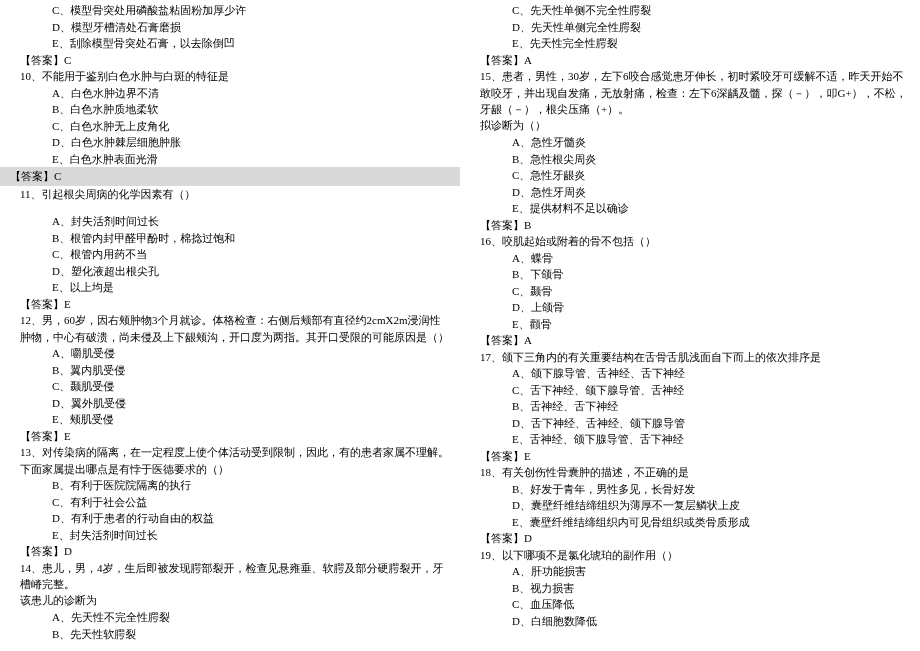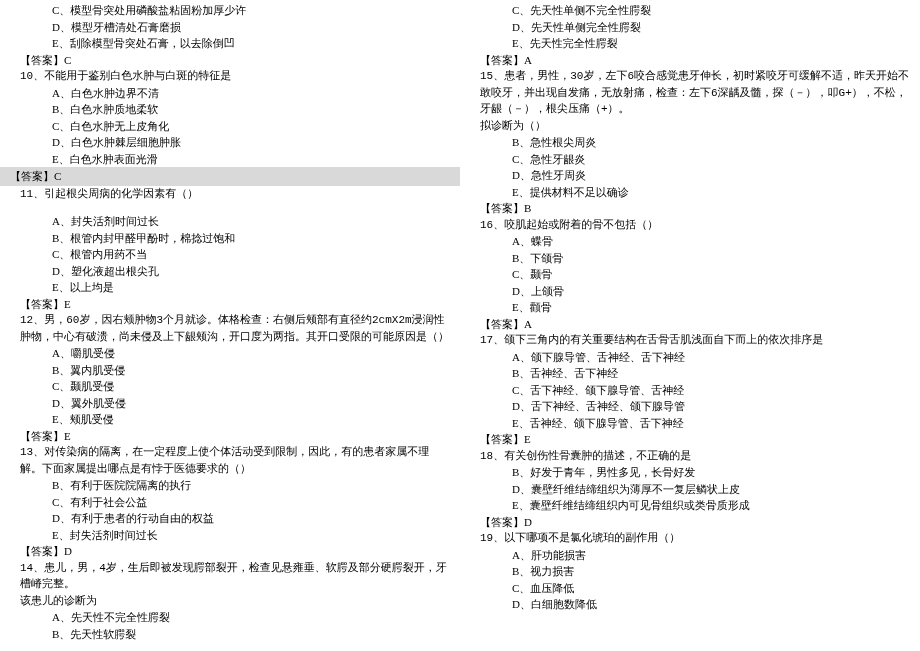--- a/index.html
+++ b/index.html
@@ -28,21 +28,20 @@
   .ans {
     padding-left: 10px;
   }
   .ans-hl {
     background: #d9d9d9;
     padding: 1px 0 1px 10px;
     margin: 0 -10px;
   }
   .q {
     padding-left: 10px;
-    font-family: Liberation Mono, monospace;
   }
   .q-cont {
     padding-left: 10px;
     font-family: Liberation Mono, monospace;
   }
 </style>
 </head>
 <body>
 
 <div class="page">
@@ -85,36 +84,37 @@
     <div class="opt">B、先天性软腭裂</div>
   </div>
 
   <div class="col">
     <div class="opt">C、先天性单侧不完全性腭裂</div>
     <div class="opt">D、先天性单侧完全性腭裂</div>
     <div class="opt">E、先天性完全性腭裂</div>
     <div class="ans">【答案】A</div>
     <div class="q">15、患者，男性，30岁，左下6咬合感觉患牙伸长，初时紧咬牙可缓解不适，昨天开始不敢咬牙，并出现自发痛，无放射痛，检查：左下6深龋及髓，探（－），叩G+），不松，牙龈（－），根尖压痛（+）。</div>
     <div class="q-cont">拟诊断为（）</div>
+    <div class="opt">A、急性牙髓炎</div>
     <div class="opt">B、急性根尖周炎</div>
     <div class="opt">C、急性牙龈炎</div>
     <div class="opt">D、急性牙周炎</div>
     <div class="opt">E、提供材料不足以确诊</div>
     <div class="ans">【答案】B</div>
     <div class="q">16、咬肌起始或附着的骨不包括（）</div>
     <div class="opt">A、蝶骨</div>
     <div class="opt">B、下颌骨</div>
     <div class="opt">C、颞骨</div>
     <div class="opt">D、上颌骨</div>
     <div class="opt">E、颧骨</div>
     <div class="ans">【答案】A</div>
     <div class="q">17、颌下三角内的有关重要结构在舌骨舌肌浅面自下而上的依次排序是</div>
     <div class="opt">A、颌下腺导管、舌神经、舌下神经</div>
+    <div class="opt">C、舌下神经、颌下腺导管、舌神经</div>
     <div class="opt">B、舌神经、舌下神经</div>
-    <div class="opt">C、舌下神经、颌下腺导管、舌神经</div>
     <div class="opt">D、舌下神经、舌神经、颌下腺导管</div>
     <div class="opt">E、舌神经、颌下腺导管、舌下神经</div>
     <div class="ans">【答案】E</div>
     <div class="q">18、有关创伤性骨囊肿的描述，不正确的是</div>
     <div class="opt">B、好发于青年，男性多见，长骨好发</div>
     <div class="opt">D、囊壁纤维结缔组织为薄厚不一复层鳞状上皮</div>
     <div class="opt">E、囊壁纤维结缔组织内可见骨组织或类骨质形成</div>
     <div class="ans">【答案】D</div>
     <div class="q">19、以下哪项不是氯化琥珀的副作用（）</div>
     <div class="opt">A、肝功能损害</div>

